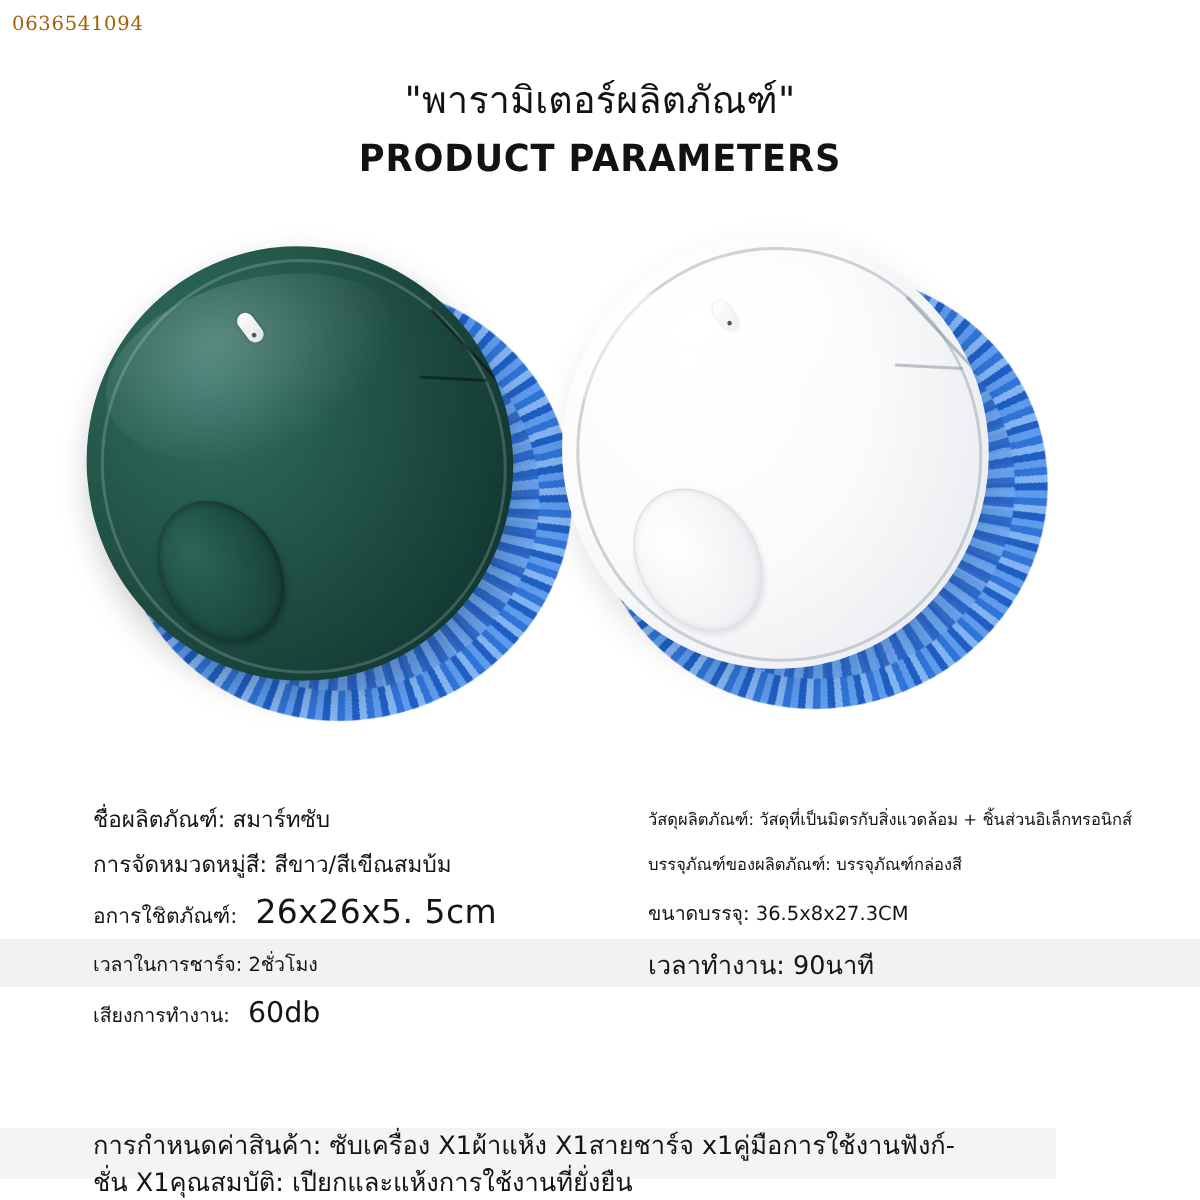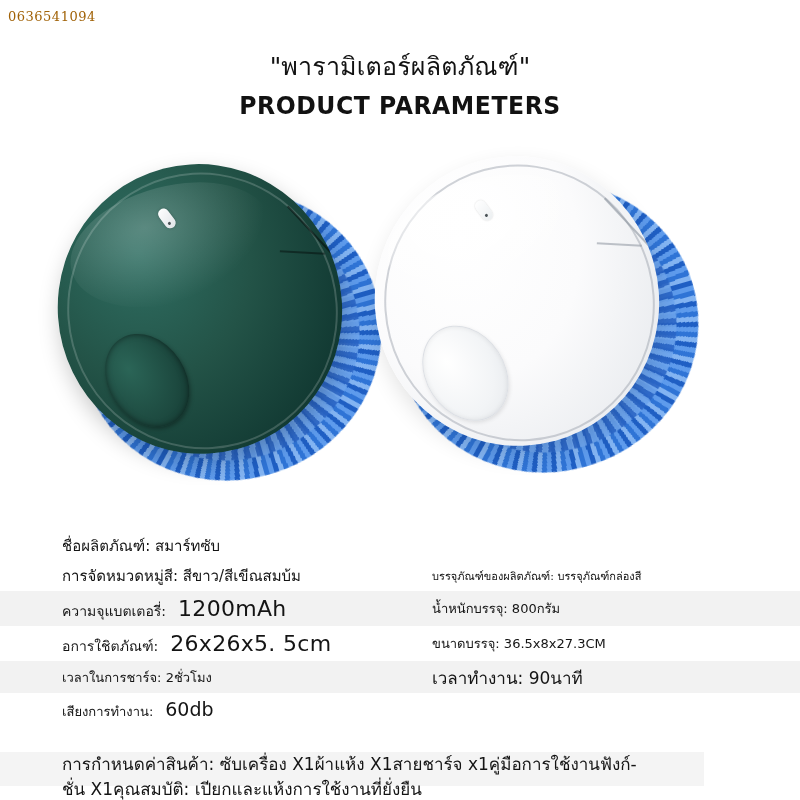--- a/index.html
+++ b/index.html
@@ -224,20 +224,21 @@
     top: 531px;
     left: 0;
     width: 800px;
   }
   .spec-row {
     position: relative;
     display: flex;
     align-items: center;
     box-sizing: border-box;
     padding: 0 56px 0 62px;
+    justify-content: flex-end;
   }
   .spec-row.shaded { background: #f2f2f2; }
   .cell {
     display: flex;
     align-items: baseline;
     box-sizing: border-box;
   }
   .cell.left  { width: 370px; }
   .cell.right { width: 312px; }
 
@@ -318,40 +319,34 @@
     </div>
 
   </div>
 
   <div class="specs">
 
     <div class="spec-row row-info">
       <div class="cell left">
         <span class="k">ชื่อผลิตภัณฑ์: สมาร์ทซับ</span>
       </div>
+      <div class="cell right">
+        <span class="k">วัสดุผลิตภัณฑ์: วัสดุที่เป็นมิตรกับสิ่งแวดล้อม + ชิ้นส่วนอิเล็กทรอนิกส์</span>
+      </div>
     </div>
 
     <div class="spec-row row-info">
       <div class="cell left">
         <span class="k">การจัดหมวดหมู่สี: สีขาว/สีเขีณสมบ้ม</span>
       </div>
       <div class="cell right">
         <span class="k">บรรจุภัณฑ์ของผลิตภัณฑ์: บรรจุภัณฑ์กล่องสี</span>
       </div>
     </div>
 
-    <div class="spec-row row-big shaded">
-      <div class="cell left">
-        <span class="k">ความจุแบตเตอรี่:</span>
-        <span class="v">1200mAh</span>
-      </div>
-      <div class="cell right">
-        <span class="k">น้ำหนักบรรจุ: 800กรัม</span>
-      </div>
-    </div>
 
     <div class="spec-row row-big">
       <div class="cell left">
         <span class="k">อการใชิตภัณฑ์:</span>
         <span class="v">26x26x5. 5cm</span>
       </div>
       <div class="cell right">
         <span class="k">ขนาดบรรจุ: 36.5x8x27.3CM</span>
       </div>
     </div>

